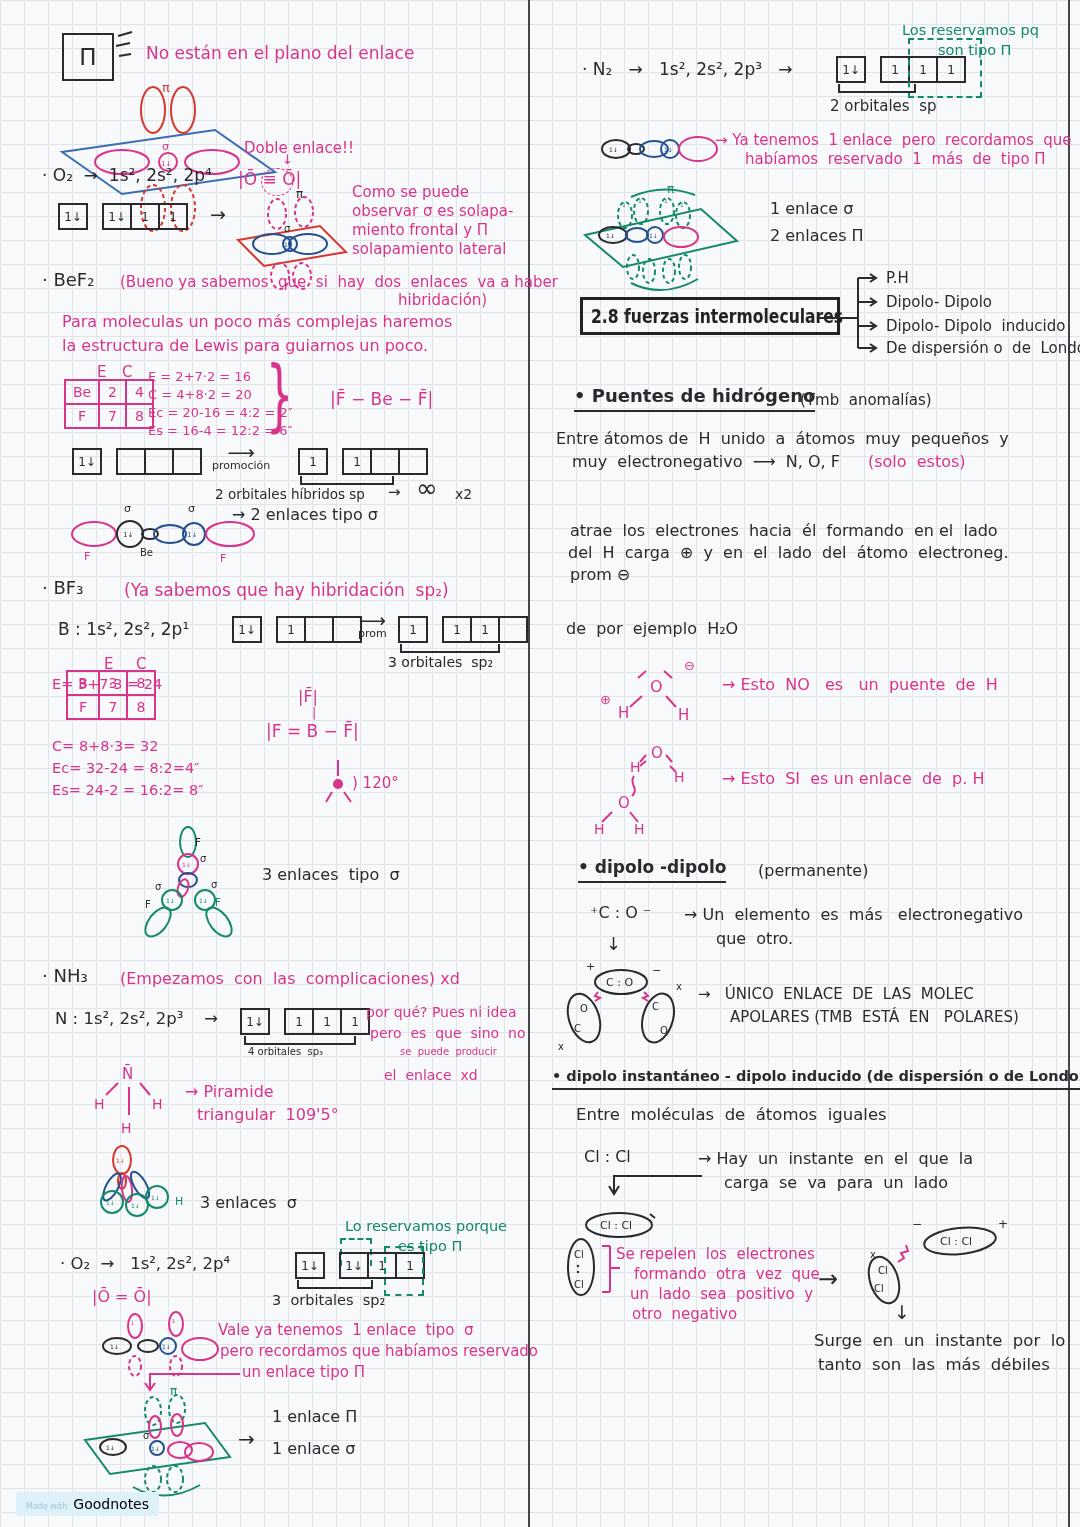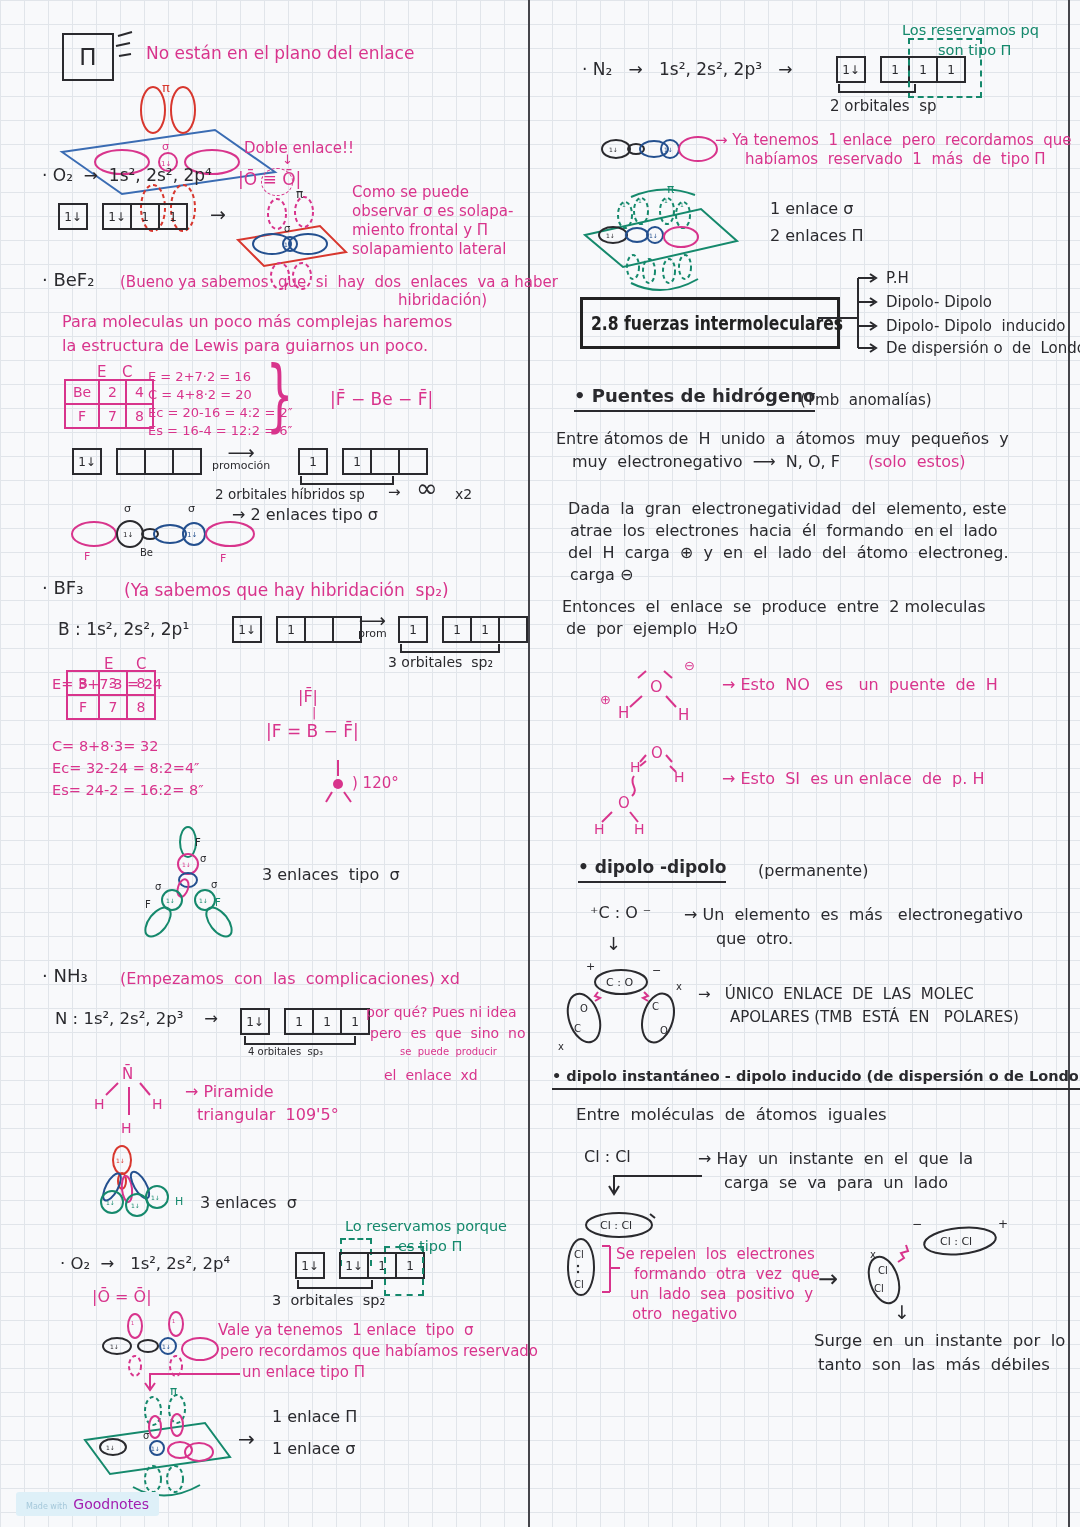--- a/index.html
+++ b/index.html
@@ -27,27 +27,27 @@
   .promo .ar{font-size:19px;line-height:10px}
   .promo .lb{font-size:11px;margin-top:2px}
   svg{position:absolute;overflow:visible;font-family:"DejaVu Sans",sans-serif}
   svg .sh{fill:none;stroke-width:2}
   .sk{stroke:#2a2a2e}.sp{stroke:#d8348c}.st{stroke:#15896c}.sn{stroke:#24508f}
   .sr{stroke:#d8372e}.sb{stroke:#3a6cb3}
   .dsh{stroke-dasharray:4 3}
   svg text{stroke:none}
   .tk{fill:#2a2a2e}.tp{fill:#d8348c}.tt{fill:#15896c}.tn{fill:#24508f}.tr{fill:#d8372e}
   .brace{position:absolute;color:#d8348c;font-size:78px;transform:scaleX(.55);transform-origin:0 0;line-height:.85}
-  .titlebox{position:absolute;border:3px solid #222;padding:12px 8px;background:transparent}
+  .titlebox{position:absolute;border:3px solid #222;padding:5px 8px;background:transparent}
   .titlebox span{display:inline-block;font-size:19px;font-weight:bold;color:#222;
       transform:scaleX(.82);transform-origin:0 50%;white-space:nowrap}
   .ul{border-bottom:2.5px solid #2a2a2e;padding-bottom:3px}
   .wm{position:absolute;display:flex;align-items:baseline;gap:6px;background:#def0f8;
       padding:4px 10px;border-radius:3px}
-  .wm .p1{font-size:8px;color:#a5c8da}.wm .p2{font-size:14px;color:#a21caf}
+  .wm .p1{font-size:8px;color:#a5c8da}.wm .p2{font-size:14px;color:#000000}
 </style>
 </head>
 <body>
 
 <div id="page">
   <div class="vline" style="left:528px"></div>
   <div class="vline" style="left:1068px"></div>
 
   <div class="t ink" style="left:62px;top:33px;width:48px;height:44px;border:2.5px solid #2a2a2e;display:flex;align-items:center;justify-content:center;font-size:23px"><span>Π</span></div>
   <svg style="left:114px;top:30px" width="22" height="34" viewBox="0 0 22 34">
@@ -437,25 +437,23 @@
   <div class="t ink" style="left:886px;top:270px;font-size:15px">P.H</div>
   <div class="t ink" style="left:886px;top:294px;font-size:15px">Dipolo- Dipolo</div>
   <div class="t ink" style="left:886px;top:318px;font-size:15px">Dipolo- Dipolo  inducido</div>
   <div class="t ink" style="left:886px;top:340px;font-size:15px">De dispersión o  de  London</div>
 
   <div class="t ink b ul" style="left:574px;top:386px;font-size:18px">• Puentes de hidrógeno</div>
   <div class="t ink" style="left:800px;top:392px;font-size:15px">(Tmb  anomalías)</div>
   <div class="t ink" style="left:556px;top:430px;font-size:16px">Entre átomos de  H  unido  a  átomos  muy  pequeños  y</div>
   <div class="t ink" style="left:572px;top:453px;font-size:16px">muy  electronegativo  ⟶  N, O, F</div>
   <div class="t pink" style="left:868px;top:453px;font-size:16px">(solo  estos)</div>
-  <div class="t ink" style="left:568px;top:500px;font-size:16px">Dada  la  gran  electronegatividad  del  elemento, este</div>
   <div class="t ink" style="left:570px;top:522px;font-size:16px">atrae  los  electrones  hacia  él  formando  en el  lado</div>
   <div class="t ink" style="left:568px;top:544px;font-size:16px">del  H  carga  ⊕  y  en  el  lado  del  átomo  electroneg.</div>
-  <div class="t ink" style="left:570px;top:566px;font-size:16px">carga ⊖</div>
-  <div class="t ink" style="left:562px;top:598px;font-size:16px">Entonces  el  enlace  se  produce  entre  2 moleculas</div>
+  <div class="t ink" style="left:570px;top:566px;font-size:16px">prom ⊖</div>
   <div class="t ink" style="left:566px;top:620px;font-size:16px">de  por  ejemplo  H₂O</div>
 
   <svg style="left:592px;top:652px" width="130" height="80" viewBox="0 0 130 80">
     <text class="tp" x="8" y="52" font-size="13">⊕</text>
     <text class="tp" x="26" y="66" font-size="15">H</text>
     <line class="sh sp" x1="38" y1="55" x2="50" y2="44"></line>
     <text class="tp" x="58" y="40" font-size="16">O</text>
     <line class="sh sp" x1="46" y1="26" x2="54" y2="19"></line>
     <line class="sh sp" x1="72" y1="19" x2="80" y2="26"></line>
     <text class="tp" x="92" y="18" font-size="13">⊖</text>

